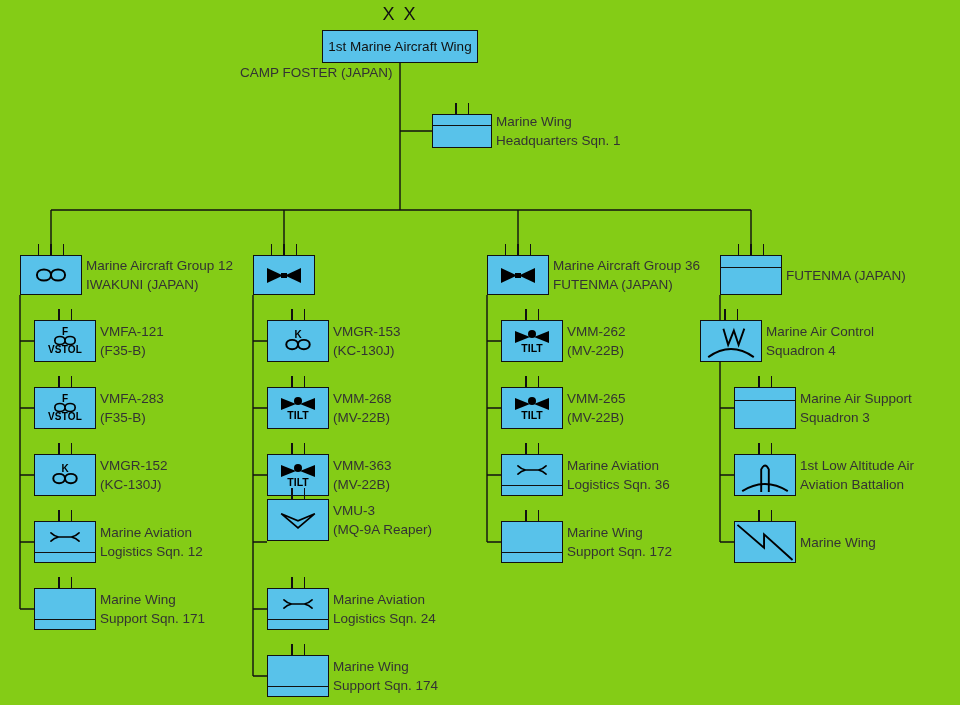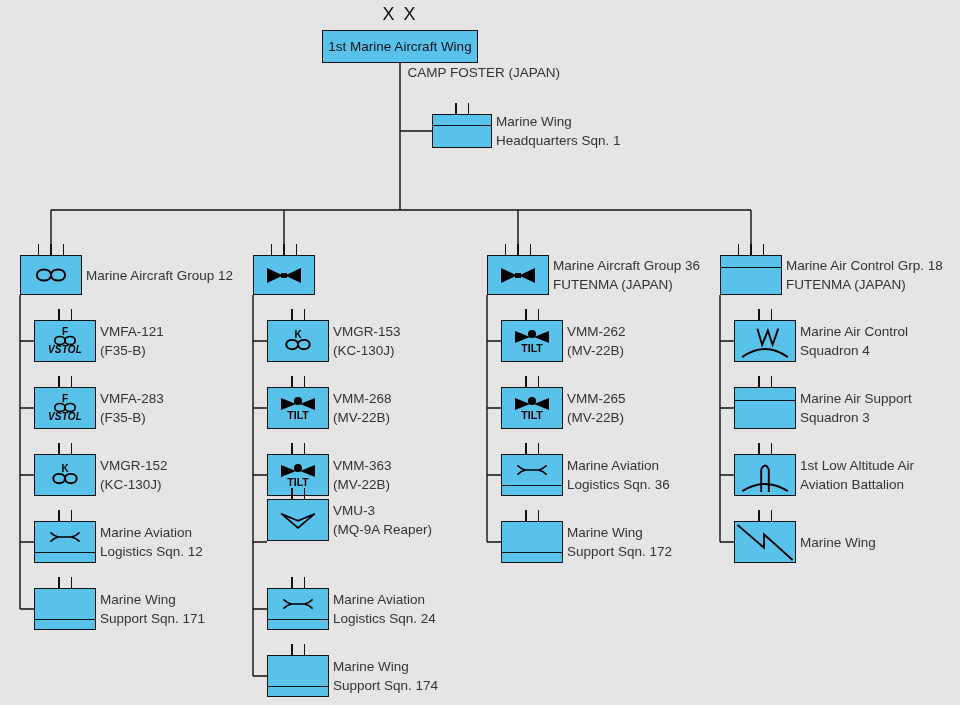--- a/index.html
+++ b/index.html
@@ -1,47 +1,47 @@
 <!DOCTYPE html>
 <html style="--box-fill: #58C2EA; --line: #111111; --text: #333333;"><head>
 <meta charset="utf-8">
 <style>
   html,body{margin:0;padding:0;background:#fff;}
   #stage{position:relative;width:960px;height:705px;overflow:hidden;
-         font-family:"Liberation Sans",sans-serif;background:#e5e5e5;}
+         font-family:"Liberation Sans",sans-serif;background:#84cc16;}
   .wires{position:absolute;left:0;top:0;}
   .unit{position:absolute;}
   .box{position:relative;background:var(--box-fill,#58C2EA);border:1.6px solid #111;
        box-sizing:border-box;display:flex;flex-direction:column;align-items:center;
        justify-content:center;}
   .g  .box{width:62px;height:40px;}
   .s  .box{width:62px;height:42px;}
   .hq .box{width:60px;height:34px;}
   .ticks{position:absolute;top:-11px;left:0;width:100%;display:flex;
          justify-content:center;gap:11px;height:11px;}
   .ticks i{display:block;width:1.5px;height:11px;background:#111;}
   .label{position:absolute;left:66px;top:50%;transform:translateY(-50%);
          font-size:13.5px;line-height:19px;color:#333;white-space:nowrap;}
   .hq .label{left:64px;}
   .stripe{position:absolute;left:-1px;right:-1px;border-top:1.6px solid #111;}
   .st{top:30%;} .sb{top:74%;}
   .glyph{font-weight:bold;color:#000;}
   .f{font-size:10px;line-height:9px;margin-bottom:-2px;}
   .k{font-size:10px;line-height:9px;margin-bottom:-2px;}
-  .vstol{font-size:10px;line-height:10px;margin-top:-2px;letter-spacing:.2px;font-style:italic;}
+  .vstol{font-size:10px;line-height:10px;margin-top:-2px;letter-spacing:.2px;}
   .tiltt{font-size:10.5px;line-height:10px;margin-top:-1px;}
   .fullicon{position:absolute;inset:1px;}
   .mals-ic{margin-bottom:11px;}
   .wing-box{position:absolute;left:322px;top:30px;width:156px;height:33px;
             background:var(--box-fill,#58C2EA);border:1.8px solid #111;box-sizing:border-box;
             display:flex;align-items:center;justify-content:center;
             font-size:13.5px;color:#111;}
   .echelon{position:absolute;left:322px;top:4px;width:156px;text-align:center;
            font-size:18px;letter-spacing:2px;color:#111;}
-  .wing-loc{position:absolute;left:240px;top:65px;width:320px;text-align:right;
+  .wing-loc{position:absolute;left:240px;top:65px;width:320px;text-align:left;
             font-size:13.5px;color:#333;}
   svg{display:block;}
 </style>
 </head>
 <body>
 
 <div id="stage">
 
   <svg class="wires" width="960" height="705">
     <path fill="none" stroke="#111" stroke-width="1.4" d="
@@ -85,20 +85,21 @@
         <i></i>
         <i></i>
       </div>
     <div class="box">
       <svg width="40" height="18" viewBox="0 0 100 46">
         <path d="M50 23 C50 4 14 4 14 23 C14 42 50 42 50 23 C50 4 86 4 86 23 C86 42 50 42 50 23Z" fill="none" stroke="#000" stroke-width="5"></path>
       </svg>
     </div>
     <div class="label">
       <div>Marine Aircraft Group 12</div>
+      <div>IWAKUNI (JAPAN)</div>
     </div>
   </div>
 
   <div class="unit s" style="left:34px;top:320px">
     <div class="ticks">
         <i></i>
         <i></i>
       </div>
     <div class="box">
       <span class="glyph f">F</span>
@@ -389,26 +390,25 @@
   <div class="unit g" style="left:720px;top:255px">
     <div class="ticks">
         <i></i>
         <i></i>
         <i></i>
       </div>
     <div class="box">
       <div class="stripe st"></div>
     </div>
     <div class="label">
-      <div>Marine Air Control Grp. 18</div>
       <div>FUTENMA (JAPAN)</div>
     </div>
   </div>
 
-  <div class="unit s" style="left:734px;top:320px">
+  <div class="unit s" style="left:700px;top:320px">
     <div class="ticks">
         <i></i>
         <i></i>
       </div>
     <div class="box">
       <svg class="fullicon" width="58" height="38" viewBox="0 0 60 40">
         <path d="M6 37 Q30 20 54 37" fill="none" stroke="#000" stroke-width="2"></path>
         <polyline points="22,7 27,24 33,9 38,24 44,7" fill="none" stroke="#000" stroke-width="2"></polyline>
       </svg>
     </div>

